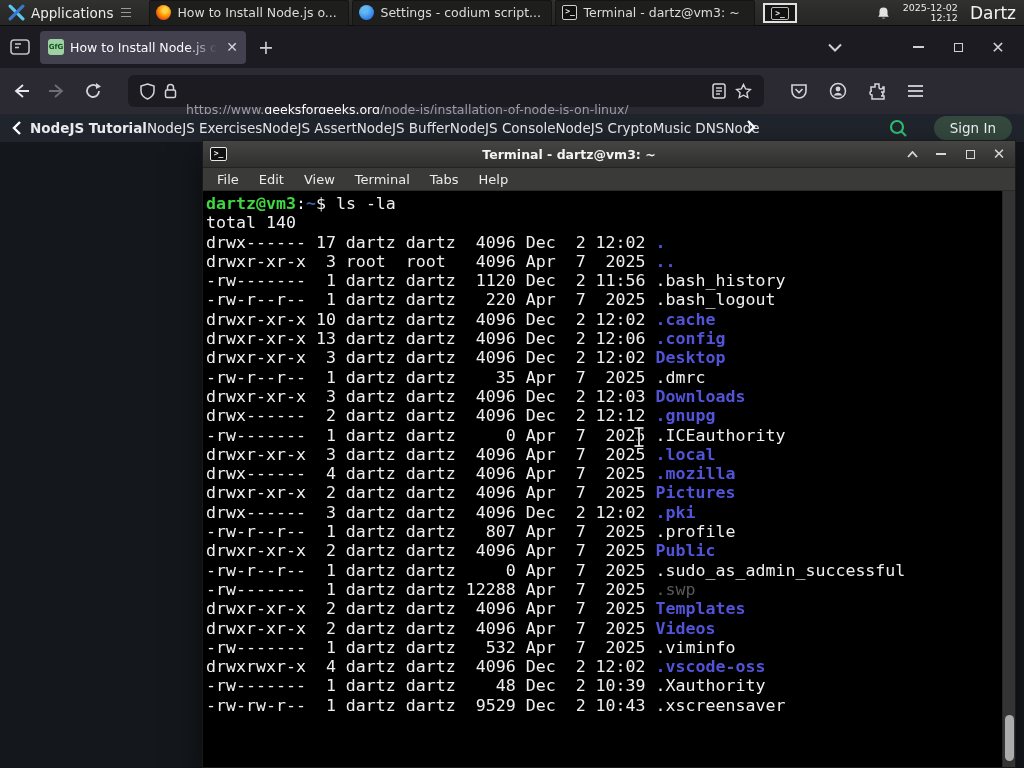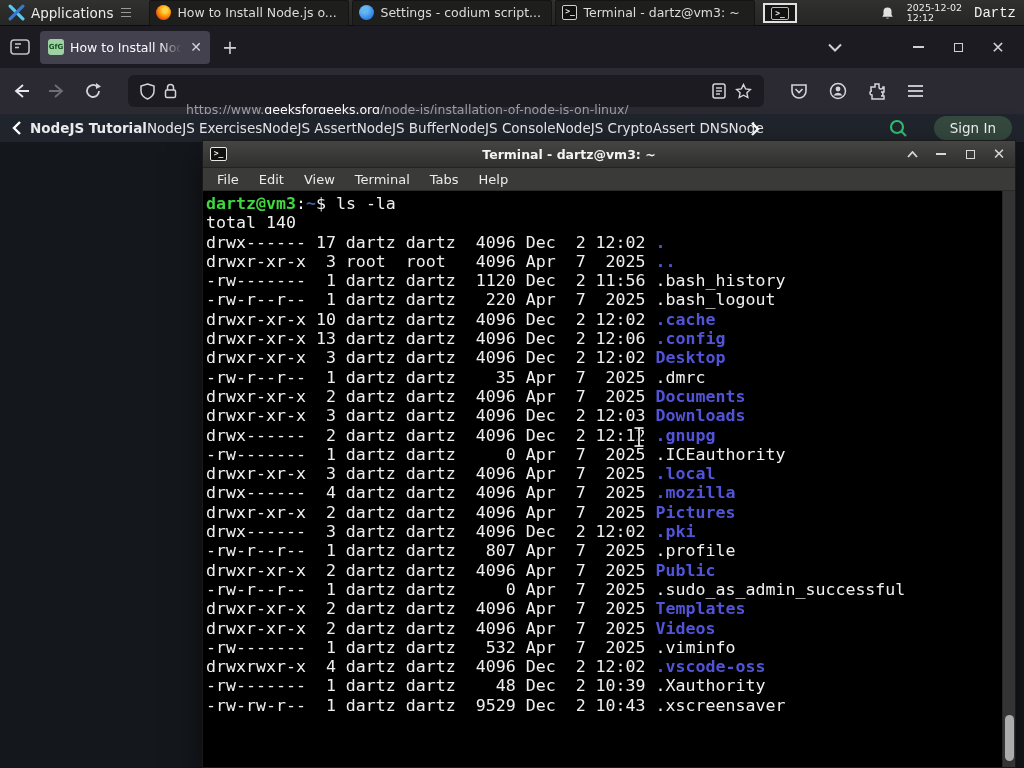--- a/index.html
+++ b/index.html
@@ -24,28 +24,28 @@
   .ticon.ff  { background:radial-gradient(circle at 60% 35%, #ffd24a 0 18%, #ff9400 45%, #e2491f 75%, #b5173a 100%); }
   .ticon.cod { background:radial-gradient(circle at 38% 32%, #63b6f0 0 25%, #2f80ed 70%, #1b5fc4 100%); }
   .ticon.term, .pager-mini { border-radius:2px; background:#101010; border:1px solid #cfcfcf;
               color:#e8e8e8; font:bold 8px/12px "DejaVu Sans Mono", monospace; text-align:center; }
   .task-label { overflow:hidden; text-overflow:ellipsis; }
   .pager-box { position:absolute; left:763px; top:3px; width:34px; height:20px;
                border:2px solid #e2e2e2; background:#161616; display:flex; align-items:center; justify-content:center; }
   .pager-mini { width:18px; height:13px; border-color:#bbb; }
   .panel-right { position:absolute; right:4px; top:0; height:26px; display:flex; align-items:center; gap:12px; }
   .bell { width:15px; height:15px; }
-  .clock { text-align:left; font-size:9.5px; line-height:10.5px; color:#ececec; }
-  .user-label { font-size:14px; color:#f2f2f2; padding-right:4px;font-family:Liberation Mono, monospace; }
+  .clock { text-align:right; font-size:9.5px; line-height:10.5px; color:#ececec; }
+  .user-label { font-size:17px; color:#f2f2f2; padding-right:4px; }
 
   
   .tabbar { position:absolute; top:26px; left:0; right:0; height:42px; background:#1c1b22;
             display:flex; align-items:center; padding:0 10px; }
   .fxview { width:20px; height:16px; margin-right:10px; }
-  .tab { width:170px; height:33px; background:#42414d; border-radius:4px; display:flex;
+  .tab { width:206px; height:33px; background:#42414d; border-radius:4px; display:flex;
          align-items:center; gap:6px; padding:0 8px;justify-content:flex-end; }
   .favicon { width:16px; height:16px; border-radius:3px; background:#9fd0a4;
              color:#14531f; font:bold 7px/16px "DejaVu Sans", sans-serif; text-align:center; flex:0 0 auto; }
   .tab-title { flex:1; font-size:12.5px; color:#fbfbfe; white-space:nowrap; overflow:hidden;
                -webkit-mask-image:linear-gradient(90deg,#000 78%,transparent 98%);
                mask-image:linear-gradient(90deg,#000 78%,transparent 98%); }
   .tab-close { font-size:14px; color:#d5d4da; line-height:14px; }
   .newtab { margin-left:12px; font-size:19px; color:#d0cfd6; }
   .tabbar-right { margin-left:auto; display:flex; align-items:center; gap:24px; padding-right:8px; }
   .alltabs-chevron { width:14px; height:9px; margin-right:44px; }
@@ -60,21 +60,21 @@
   .urlbar { margin-left:8px; width:636px; height:32px; background:#1c1b22; border-radius:6px;
             display:flex; align-items:center; gap:9px; padding:0 12px; }
   .url-text { font-size:12.5px; white-space:nowrap; overflow:hidden;margin-top:37px; }
   .url-dim { color:#9d9ca6; } .url-domain { color:#fbfbfe; }
   .urlbar .spacer { flex:1; }
   .tool-right { display:flex; align-items:center; gap:21px; margin-left:26px; }
 
   .sitenav { position:absolute; top:114px; left:0; right:0; height:28px; background:#20242c;
              display:flex; align-items:center; padding:0 12px; color:#e8eaed; }
   .nav-chev { width:10px; height:14px; margin-right:8px; }
-  .nav-items { display:flex; align-items:flex-end; font-size:13.5px; white-space:nowrap; }
+  .nav-items { display:flex; align-items:flex-start; font-size:13.5px; white-space:nowrap; }
   .nav-item:first-child { font-weight:bold; }
   .sitenav-right { margin-left:auto; display:flex; align-items:center; gap:26px; }
   .signin { background:#35493f; border-radius:15px; padding:4px 16px; font-size:13.5px; color:#eef4f0; }
 
   .page-bg { position:absolute; top:142px; left:0; right:0; bottom:0; background:#14171c; }
 
   
   .termwin { position:absolute; left:202px; top:140px; width:814px; height:628px;
              border:1px solid #1a1a1a; box-shadow:0 12px 30px rgba(0,0,0,.55);
              display:flex; flex-direction:column; }
@@ -233,21 +233,21 @@
     <svg class="nav-chev" viewBox="0 0 10 14">
       <polyline points="8,1 2,7 8,13" fill="none" stroke="#ffffff" stroke-width="2.4"></polyline>
     </svg>
     <div class="nav-items">
         <span class="nav-item">NodeJS Tutorial</span>
         <span class="nav-item">NodeJS Exercises</span>
         <span class="nav-item">NodeJS Assert</span>
         <span class="nav-item">NodeJS Buffer</span>
         <span class="nav-item">NodeJS Console</span>
         <span class="nav-item">NodeJS Crypto</span>
-        <span class="nav-item">Assert DNS</span>
+        <span class="nav-item">Music DNS</span>
         <span class="nav-item">Node</span>
         <svg width="10" height="14" viewBox="0 0 10 14" style="margin-left:-14px">
           <polyline points="2,1 8,7 2,13" fill="none" stroke="#ffffff" stroke-width="2.4"></polyline>
         </svg>
       </div>
     <div class="sitenav-right">
       <svg width="19" height="19" viewBox="0 0 19 19">
         <circle cx="8" cy="8" r="6" fill="none" stroke="#2fbf71" stroke-width="2.2"></circle>
         <line x1="12.5" y1="12.5" x2="17" y2="17" stroke="#2fbf71" stroke-width="2.2"></line>
       </svg>
@@ -289,31 +289,31 @@
           <div class="tline"><span class="c-green">dartz@vm3</span><span>:</span><span class="c-blue">~</span><span>$ </span><span>ls -la</span></div>
           <div class="tline">total 140</div>
           <div class="tline"><span>drwx------ 17 dartz dartz  4096 Dec  2 12:02 </span><span class="c-dir">.</span></div>
           <div class="tline"><span>drwxr-xr-x  3 root  root   4096 Apr  7  2025 </span><span class="c-dir">..</span></div>
           <div class="tline"><span>-rw-------  1 dartz dartz  1120 Dec  2 11:56 </span><span>.bash_history</span></div>
           <div class="tline"><span>-rw-r--r--  1 dartz dartz   220 Apr  7  2025 </span><span>.bash_logout</span></div>
           <div class="tline"><span>drwxr-xr-x 10 dartz dartz  4096 Dec  2 12:02 </span><span class="c-dir">.cache</span></div>
           <div class="tline"><span>drwxr-xr-x 13 dartz dartz  4096 Dec  2 12:06 </span><span class="c-dir">.config</span></div>
           <div class="tline"><span>drwxr-xr-x  3 dartz dartz  4096 Dec  2 12:02 </span><span class="c-dir">Desktop</span></div>
           <div class="tline"><span>-rw-r--r--  1 dartz dartz    35 Apr  7  2025 </span><span>.dmrc</span></div>
-          <div class="tline"><span>drwxr-xr-x  2 dartz dartz  4096 Apr  7  2025 </span><span class="c-dir">Documents</span></div>
           <div class="tline"><span>drwxr-xr-x  3 dartz dartz  4096 Dec  2 12:03 </span><span class="c-dir">Downloads</span></div>
           <div class="tline"><span>drwx------  2 dartz dartz  4096 Dec  2 12:12 </span><span class="c-dir">.gnupg</span></div>
           <div class="tline"><span>-rw-------  1 dartz dartz     0 Apr  7  2025 </span><span>.ICEauthority</span></div>
           <div class="tline"><span>drwxr-xr-x  3 dartz dartz  4096 Apr  7  2025 </span><span class="c-dir">.local</span></div>
           <div class="tline"><span>drwx------  4 dartz dartz  4096 Apr  7  2025 </span><span class="c-dir">.mozilla</span></div>
           <div class="tline"><span>drwxr-xr-x  2 dartz dartz  4096 Apr  7  2025 </span><span class="c-dir">Pictures</span></div>
           <div class="tline"><span>drwx------  3 dartz dartz  4096 Dec  2 12:02 </span><span class="c-dir">.pki</span></div>
           <div class="tline"><span>-rw-r--r--  1 dartz dartz   807 Apr  7  2025 </span><span>.profile</span></div>
           <div class="tline"><span>drwxr-xr-x  2 dartz dartz  4096 Apr  7  2025 </span><span class="c-dir">Public</span></div>
           <div class="tline"><span>-rw-r--r--  1 dartz dartz     0 Apr  7  2025 </span><span>.sudo_as_admin_successful</span></div>
+          <div class="tline"><span>-rw-------  1 dartz dartz 12288 Apr  7  2025 </span><span class="c-dim">.swp</span></div>
           <div class="tline"><span>drwxr-xr-x  2 dartz dartz  4096 Apr  7  2025 </span><span class="c-dir">Templates</span></div>
           <div class="tline"><span>drwxr-xr-x  2 dartz dartz  4096 Apr  7  2025 </span><span class="c-dir">Videos</span></div>
           <div class="tline"><span>-rw-------  1 dartz dartz   532 Apr  7  2025 </span><span>.viminfo</span></div>
           <div class="tline"><span>drwxrwxr-x  4 dartz dartz  4096 Dec  2 12:02 </span><span class="c-dir">.vscode-oss</span></div>
           <div class="tline"><span>-rw-------  1 dartz dartz    48 Dec  2 10:39 </span><span>.Xauthority</span></div>
           <div class="tline"><span>-rw-rw-r--  1 dartz dartz  9529 Dec  2 10:43 </span><span>.xscreensaver</span></div>
         </div>
       <div class="term-scroll">
         <div class="term-thumb"></div>
       </div>

